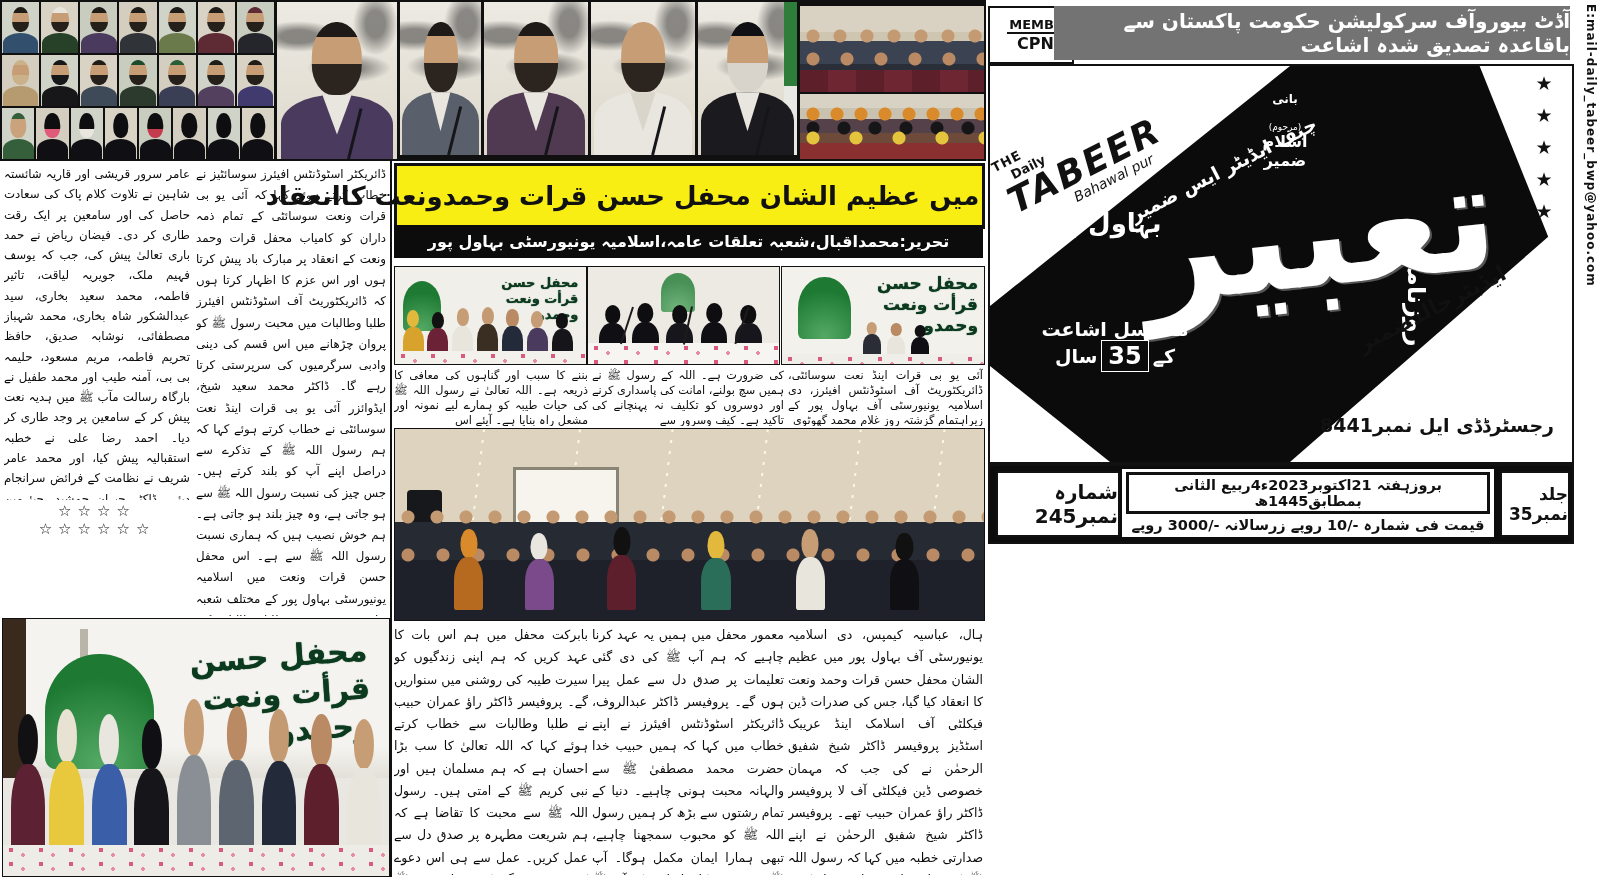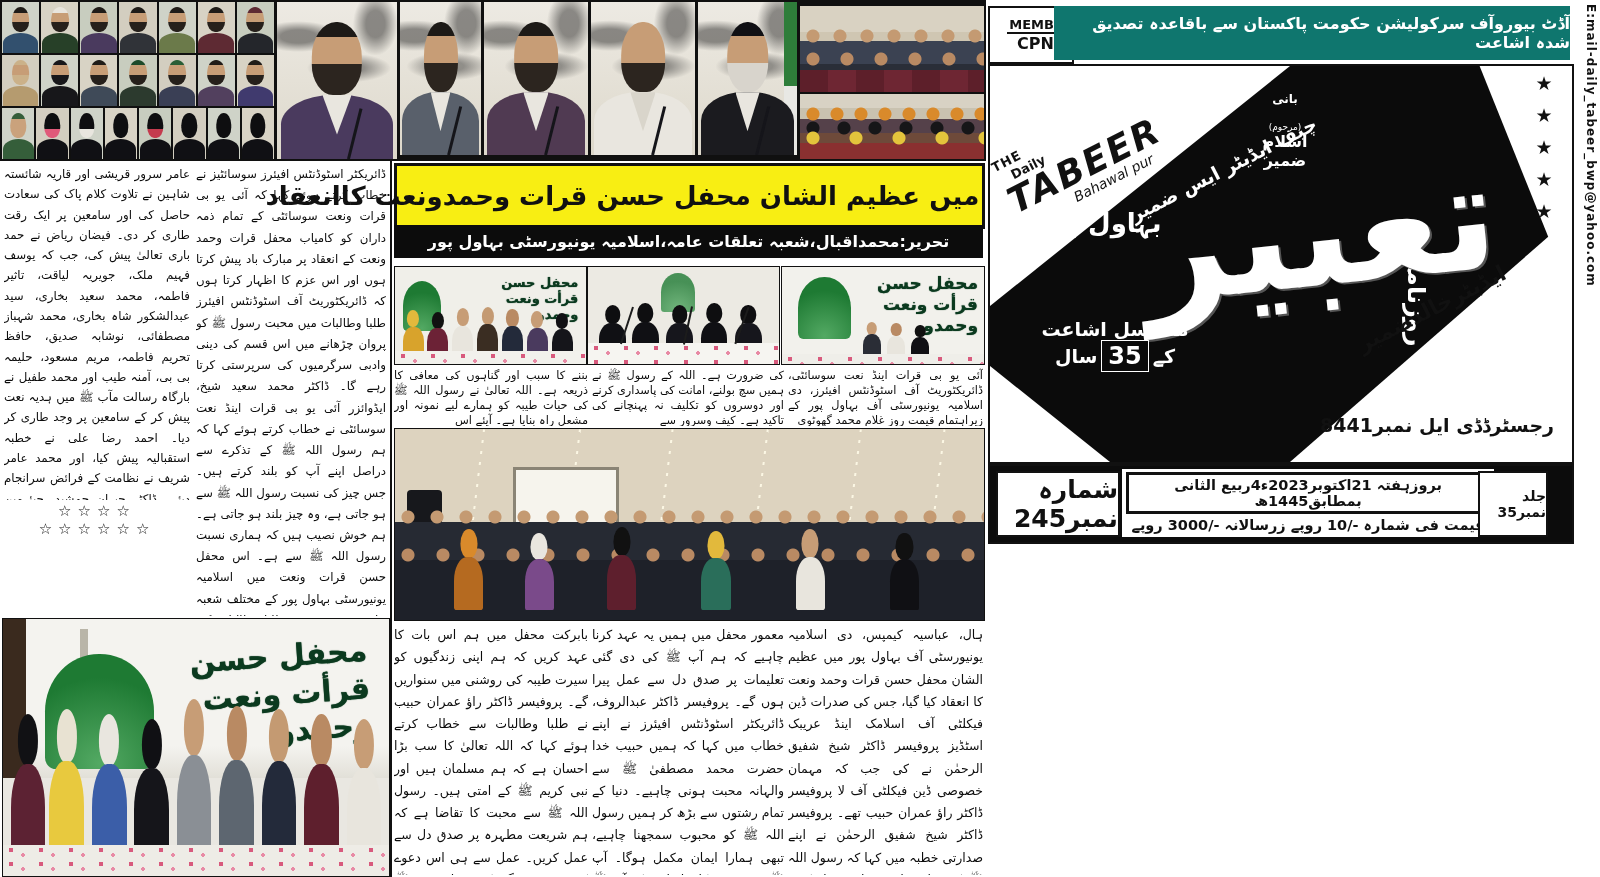--- a/index.html
+++ b/index.html
@@ -211,21 +211,21 @@
   </div>
   <div class="abs clip" style="left:781px;top:266px;width:202px;height:97px;background:#f2f1ec;border:1px solid #111;">
     <div class="dome" style="left:8%;top:10%;width:26%;height:64%;"></div>
     <div class="callig" style="right:3%;top:6%;width:56%;font-size:17px;">محفل حسن قرأت ونعت وحمدو</div>
     <div class="fg" style="left:40%;height:40%;width:9%;--s:#c79d76;--c:#2a2d36;"></div>
     <div class="fg" style="left:52%;height:38%;width:9%;--s:#b98a63;--c:#e8e5dd;"></div>
     <div class="fg" style="left:64%;height:36%;width:9%;--s:#111;--c:#101014;"></div>
     <div class="abs petals" style="left:0;right:0;bottom:0;height:10%;background-color:#efeee9;"></div>
   </div>
 
-  <div class="abs urdu just bodytxt clip" style="left:788px;top:368px;width:195px;height:58px;font-size:11.3px;line-height:1.33;">آئی یو بی قرات اینڈ نعت سوسائٹی، ڈائریکٹوریٹ آف اسٹوڈنٹس افیئرز، دی اسلامیہ یونیورسٹی آف بہاول پور کے زیراہتمام قیمت روز غلام محمد گھوٹوی</div>
+  <div class="abs urdu just bodytxt clip" style="left:788px;top:368px;width:195px;height:58px;font-size:11.3px;line-height:1.33;">آئی یو بی قرات اینڈ نعت سوسائٹی، ڈائریکٹوریٹ آف اسٹوڈنٹس افیئرز، دی اسلامیہ یونیورسٹی آف بہاول پور کے زیراہتمام گزشتہ روز غلام محمد گھوٹوی</div>
   <div class="abs urdu just bodytxt clip" style="left:394px;top:368px;width:194px;height:58px;font-size:11.3px;line-height:1.33;">بننے کا سبب اور گناہوں کی معافی کا ذریعہ ہے۔ اللہ تعالیٰ نے رسول اللہ ﷺ کی حیات طیبہ کو ہمارے لیے نمونہ اور مشعل راہ بنایا ہے۔ آیئے اس</div>
   <div class="abs urdu just bodytxt clip" style="left:592px;top:368px;width:192px;height:58px;font-size:11.3px;line-height:1.33;">کی ضرورت ہے۔ اللہ کے رسول ﷺ نے ہمیں سچ بولنے، امانت کی پاسداری کرنے اور دوسروں کو تکلیف نہ پہنچانے کی تاکید ہے۔ کیف وسرور سے</div>
 
   <div class="abs clip" style="left:394px;top:428px;width:589px;height:191px;background:linear-gradient(180deg,#ddd3bf 0 55%,#cdc1a8 100%);border:1px solid #111;">
     <div class="lightstring" style="left:14%;top:0;height:52%;"></div>
     <div class="lightstring" style="left:30%;top:0;height:60%;"></div>
     <div class="lightstring" style="left:46%;top:0;height:48%;"></div>
     <div class="lightstring" style="left:62%;top:0;height:58%;"></div>
     <div class="lightstring" style="left:78%;top:0;height:50%;"></div>
     <div class="lightstring" style="left:92%;top:0;height:56%;"></div>
@@ -242,21 +242,21 @@
   </div>
 
   <div class="abs urdu just bodytxt clip" style="left:788px;top:624px;width:195px;height:251px;">ہال، عباسیہ کیمپس، دی اسلامیہ یونیورسٹی آف بہاول پور میں عظیم الشان محفل حسن قرات وحمد ونعت کا انعقاد کیا گیا، جس کی صدرات ڈین فیکلٹی آف اسلامک اینڈ عریبک اسٹڈیز پروفیسر ڈاکٹر شیخ شفیق الرحمٰن نے کی جب کہ مہمان خصوصی ڈین فیکلٹی آف لا پروفیسر ڈاکٹر راؤ عمران حبیب تھے۔ پروفیسر ڈاکٹر شیخ شفیق الرحمٰن نے اپنے صدارتی خطبہ میں کہا کہ رسول اللہ ﷺ کے حیات طیبہ ہمارے عمل کرنے کے لیے منارہ نور کی حیثیت رکھتی ہے۔ ہمیں رسول اللہ ﷺ کی سیرت کو اپنانے</div>
   <div class="abs urdu just bodytxt clip" style="left:592px;top:624px;width:192px;height:251px;">معمور محفل میں ہمیں یہ عہد کرنا چاہیے کہ ہم آپ ﷺ کی دی گئی تعلیمات پر صدق دل سے عمل پیرا ہوں گے۔ پروفیسر ڈاکٹر عبدالروف، ڈائریکٹر اسٹوڈنٹس افیئرز نے اپنے خطاب میں کہا کہ ہمیں حبیب خدا حضرت محمد مصطفیٰ ﷺ سے والہانہ محبت ہونی چاہیے۔ دنیا کے تمام رشتوں سے بڑھ کر ہمیں رسول اللہ ﷺ کو محبوب سمجھنا چاہیے، تبھی ہمارا ایمان مکمل ہوگا۔ آپ ﷺ سے محبت کا تقاضا ہے کہ آپ ﷺ کی اتباع وپیروی کریں۔ آپ ﷺ کی اتباع، اللہ تعالیٰ کا محبوب</div>
   <div class="abs urdu just bodytxt clip" style="left:394px;top:624px;width:194px;height:251px;">بابرکت محفل میں ہم اس بات کا عہد کریں کہ ہم اپنی زندگیوں کو سیرت طیبہ کی روشنی میں سنواریں گے۔ پروفیسر ڈاکٹر راؤ عمران حبیب نے طلبا وطالبات سے خطاب کرتے ہوئے کہا کہ اللہ تعالیٰ کا سب بڑا احسان ہے کہ ہم مسلمان ہیں اور نبی کریم ﷺ کے امتی ہیں۔ رسول اللہ ﷺ سے محبت کا تقاضا ہے کہ ہم شریعت مطہرہ پر صدق دل سے عمل کریں۔ عمل سے ہی اس دعوے کی تصدیق ہوگی کہ ہم اپنے نبی ﷺ سے سچی محبت کرتے ہیں۔ ڈاکٹر محمد عدنان بخاری، ایڈیشنل</div>
 
   <div class="abs boxed" style="left:988px;top:6px;width:62px;height:54px;font-size:13px;padding-left:20px;">
     <span style="border-bottom:2px solid #111;padding:0 2px;">MEMBER</span>
     <span style="font-size:16px;">CPNE</span>
   </div>
-  <div class="abs urdu" style="left:1054px;top:6px;width:516px;height:54px;background:#0f766e;color:#fff;display:flex;align-items:center;justify-content:center;font-weight:bold;font-size:16px;">آڈٹ بیوروآف سرکولیشن حکومت پاکستان سے باقاعدہ تصدیق شدہ اشاعت</div>
+  <div class="abs urdu" style="left:1054px;top:6px;width:516px;height:54px;background:#737373;color:#fff;display:flex;align-items:center;justify-content:center;font-weight:bold;font-size:20px;">آڈٹ بیوروآف سرکولیشن حکومت پاکستان سے باقاعدہ تصدیق شدہ اشاعت</div>
 
   <div class="abs" style="left:1572px;top:4px;width:26px;height:520px;writing-mode:vertical-rl;text-orientation:sideways;font-size:12px;font-weight:bold;letter-spacing:1px;color:#111;">E:mail-daily_tabeer_bwp@yahoo.com</div>
 
   <div class="abs mast clip" style="left:988px;top:64px;width:582px;height:396px;">
 
     <div class="whitecut" style="left:0;top:0;width:300px;height:240px;clip-path:polygon(0 0,100% 0,0 100%);"></div>
     <div class="whitecut" style="left:0;top:300px;width:120px;height:96px;clip-path:polygon(0 0,0 100%,100% 100%);"></div>
     <div class="whitecut" style="left:300px;top:150px;width:282px;height:246px;clip-path:polygon(100% 0,100% 100%,0 100%);"></div>
     <div class="whitecut" style="left:450px;top:0;width:132px;height:230px;clip-path:polygon(30% 0,100% 0,100% 100%);"></div>
 
@@ -287,21 +287,21 @@
         <span style="background:#0b0b0b;border:1px solid #fff;padding:1px 6px;font-size:24px;">35</span>
         <span>سال</span>
       </div>
     </div>
 
     <div class="abs slant urdu" style="left:360px;top:230px;color:#111;font-size:22px;font-weight:bold;white-space:nowrap;">ایڈیٹرخالدضمیر</div>
     <div class="abs urdu" style="left:330px;top:348px;width:240px;color:#111;font-size:19px;font-weight:bold;text-align:left;">رجسٹرڈڈی ایل نمبر8441</div>
   </div>
 
   <div class="abs" style="left:988px;top:464px;width:582px;height:76px;background:#0c0c0c;border:2px solid #111;">
-    <div class="abs boxed urdu" style="left:6px;top:5px;width:120px;height:62px;font-size:25px;">شمارہ نمبر245</div>
+    <div class="abs boxed urdu" style="left:6px;top:5px;width:120px;height:62px;font-size:20px;">شمارہ نمبر245</div>
     <div class="abs" style="left:132px;top:3px;width:372px;height:68px;background:#fff;">
       <div class="urdu" style="margin:3px 4px 0;border:3px solid #111;font-size:14.5px;font-weight:bold;text-align:center;padding:2px 0;">بروزہفتہ 21اکتوبر2023ء4ربیع الثانی بمطابق1445ھ</div>
       <div class="urdu" style="font-size:14.5px;font-weight:bold;text-align:center;padding-top:3px;">قیمت فی شمارہ -/10 روپے    زرسالانہ -/3000 روپے</div>
     </div>
-    <div class="abs boxed urdu" style="left:488px;top:5px;width:66px;height:62px;font-size:14px;">جلد نمبر35</div>
+    <div class="abs boxed urdu" style="left:510px;top:5px;width:66px;height:62px;font-size:17px;">جلد نمبر35</div>
   </div>
 
 </div>
 
 </body></html>

